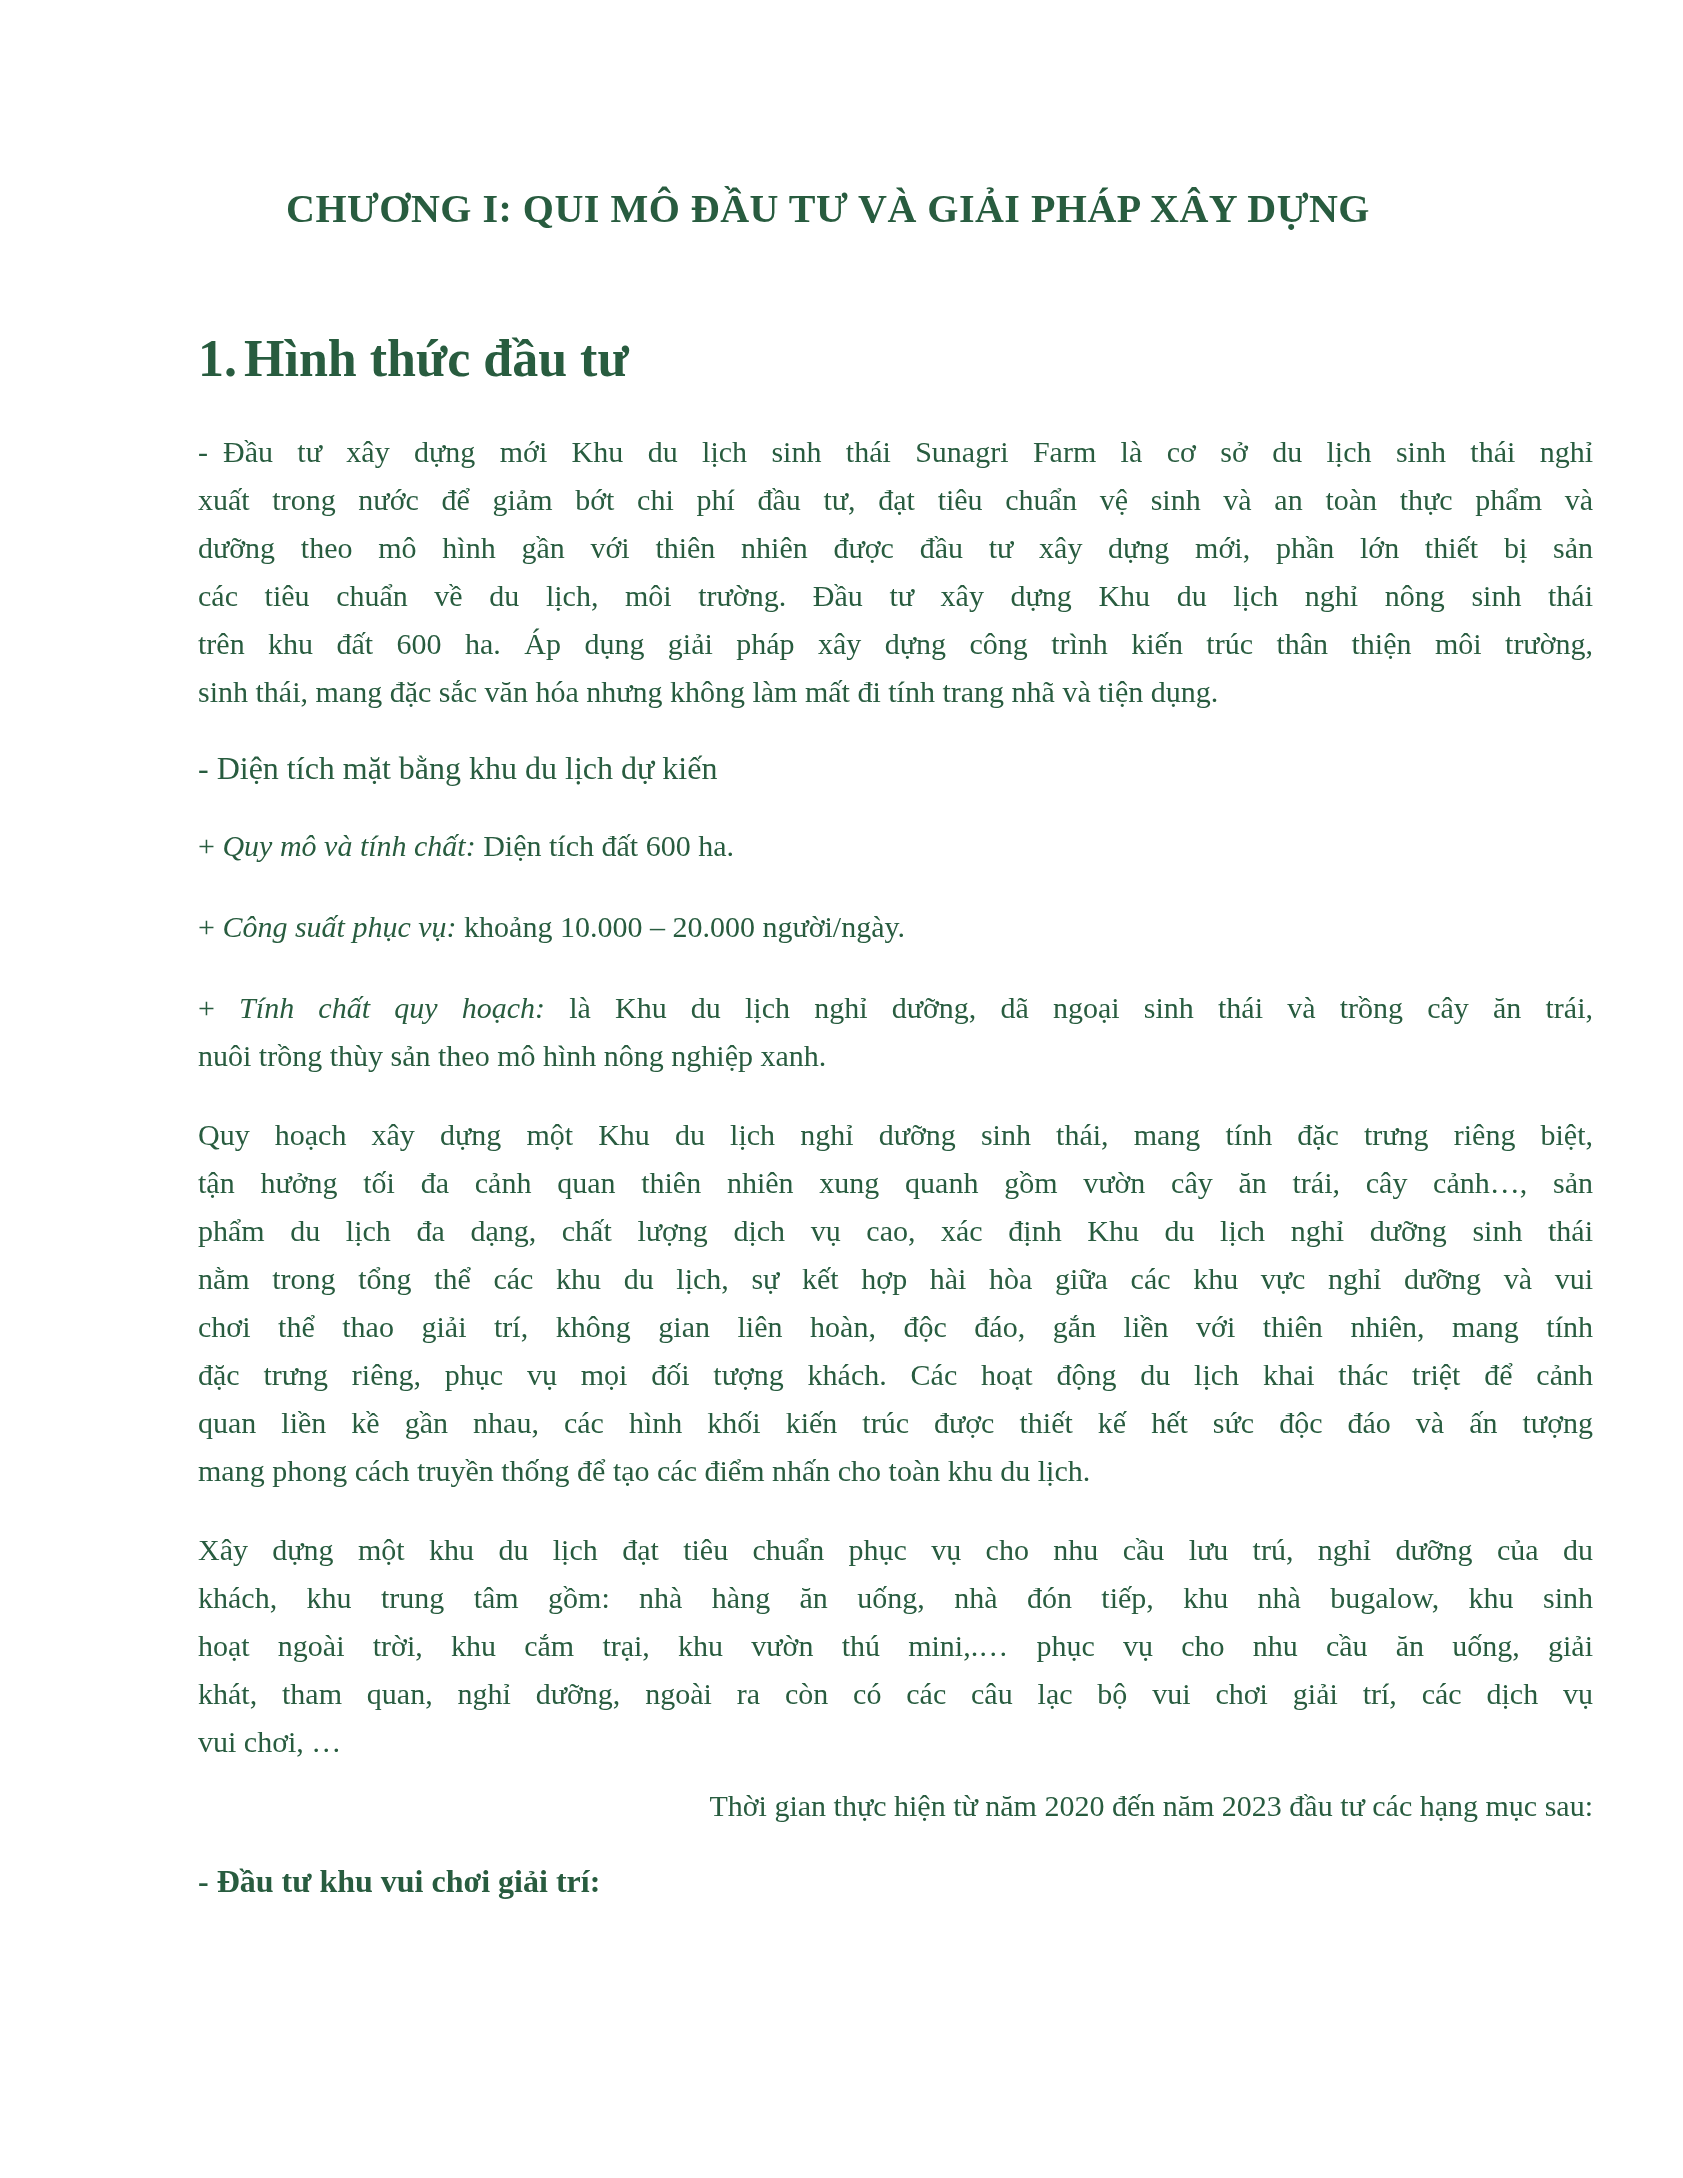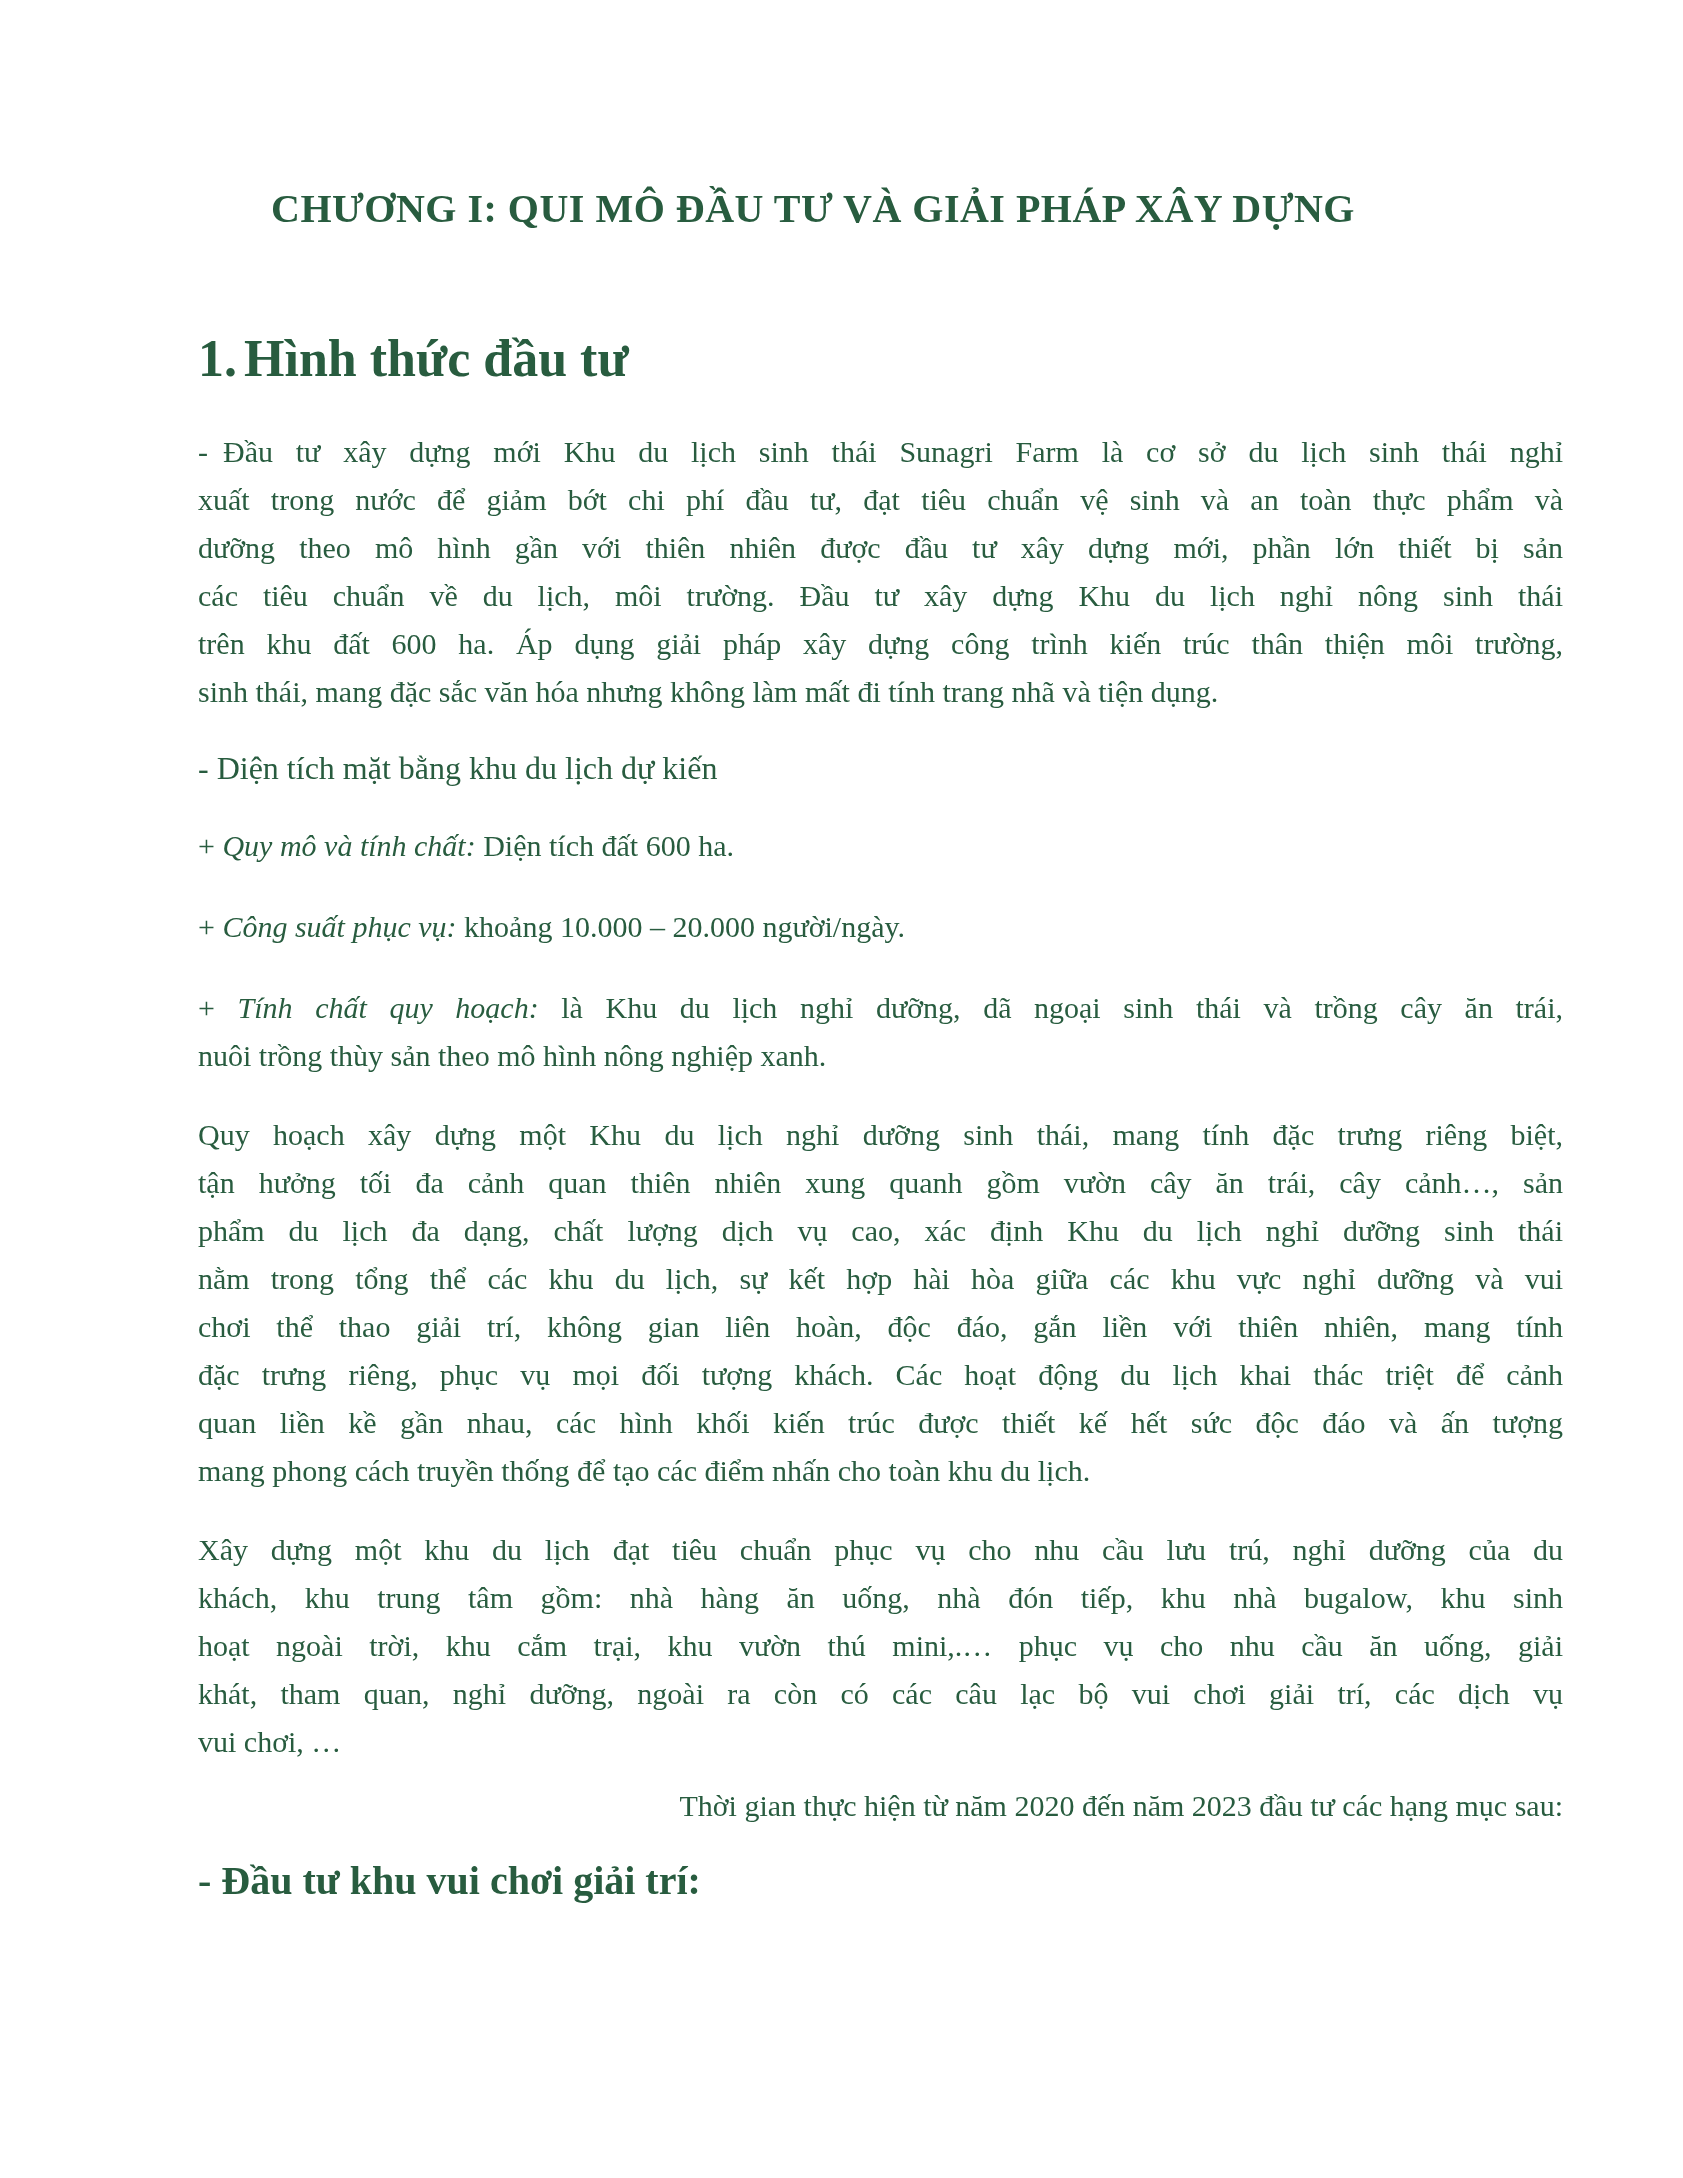--- a/index.html
+++ b/index.html
@@ -3,21 +3,21 @@
 <meta charset="utf-8">
 <style>
   html, body { margin: 0; padding: 0; background: #ffffff; }
   .page {
     position: relative;
     width: 1683px;
     height: 2178px;
     margin: 0 auto;
     background: #ffffff;
     box-sizing: border-box;
-    padding: 184px 120px 0 198px;
+    padding: 184px 90px 0 198px;
     font-family: "Liberation Serif", "DejaVu Serif", serif;
     font-size: 30px;
     line-height: 48px;
     color: #285c3f;
     overflow: hidden;
   }
   .doc-title {
     font-size: 40px;
     font-weight: bold;
     line-height: 50px;
@@ -43,21 +43,21 @@
   }
   .spec { margin-top: 30px; text-align: left; }
   .spec + .spec { margin-top: 33px; }
   .spec-block { margin-top: 33px; }
   .it { font-style: italic; }
   .jline { text-align: justify; text-align-last: justify; }
   .lline { text-align: left; }
   .para-timeline { margin-top: 16px; text-align: right; }
   .h3 {
     margin-top: 27px;
-    font-size: 40px;
+    font-size: 32px;
     font-weight: bold;
     line-height: 48px;
     text-align: left;
   }
 </style>
 </head>
 <body>
 
 <div class="page">
 

